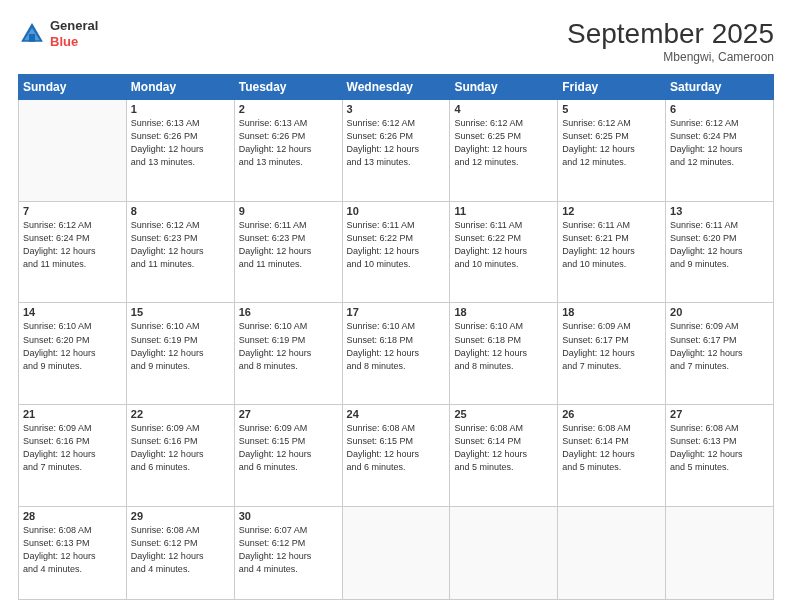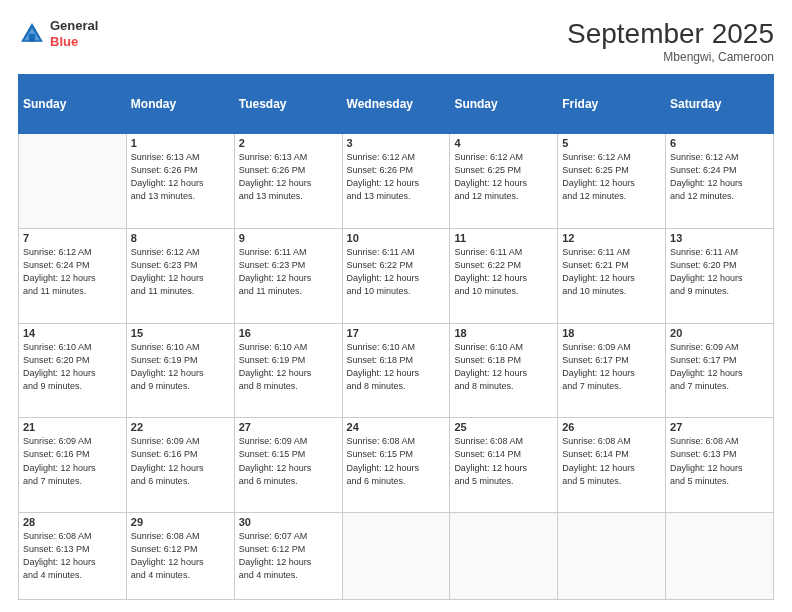--- a/index.html
+++ b/index.html
@@ -56,21 +56,21 @@
       border: 1px solid #ccc;
       border-collapse: collapse;
       width: 100%;
       table-layout: fixed;
     }
     .calendar th {
       background: #2a6ebb;
       color: #fff;
       font-size: 12px;
       font-weight: bold;
-      padding: 22px 4px;
+      padding: 5px 4px;
       text-align: left;
       border: 1px solid #2a6ebb;
     }
     .calendar td {
       border: 1px solid #ccc;
       vertical-align: top;
       padding: 3px 4px;
       font-size: 9.5px;
       color: #333;
       height: 82px;

